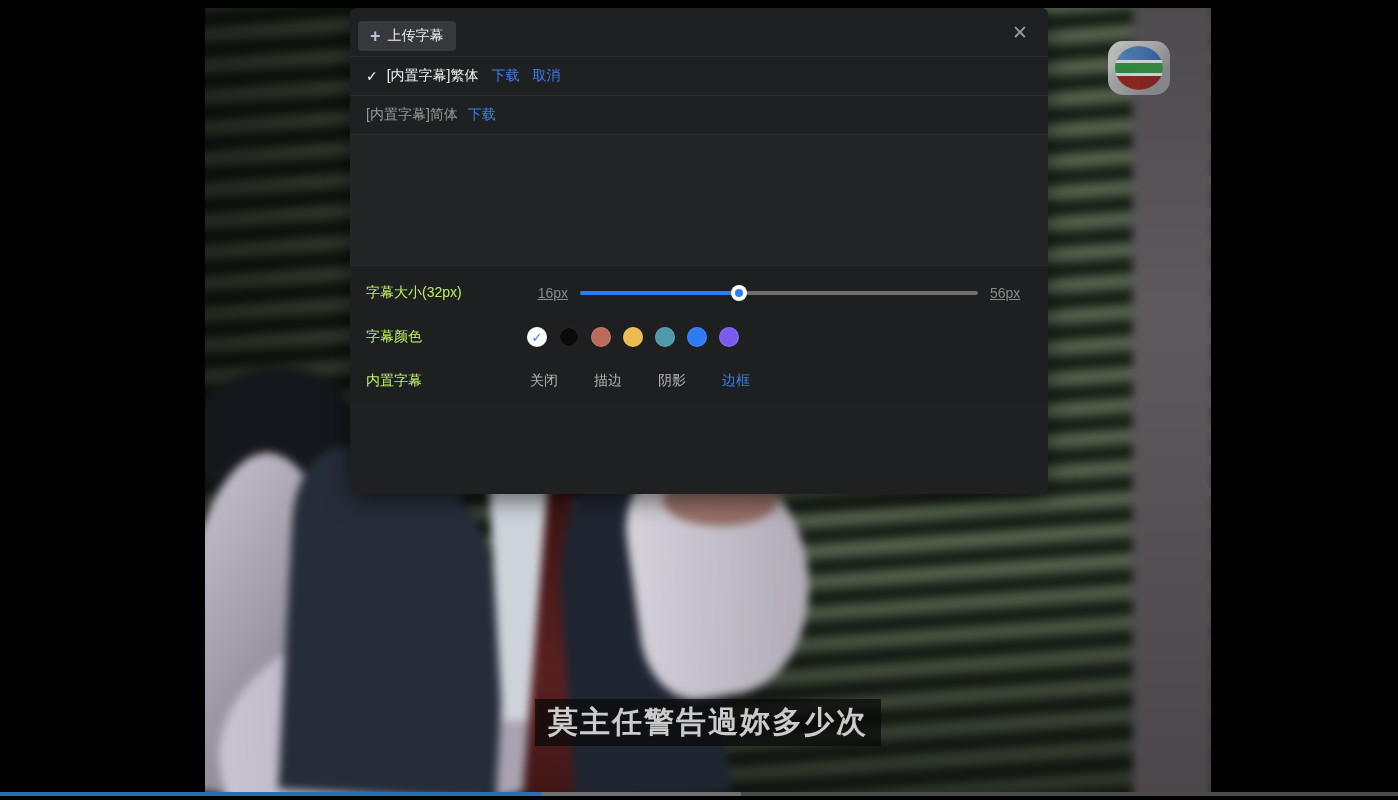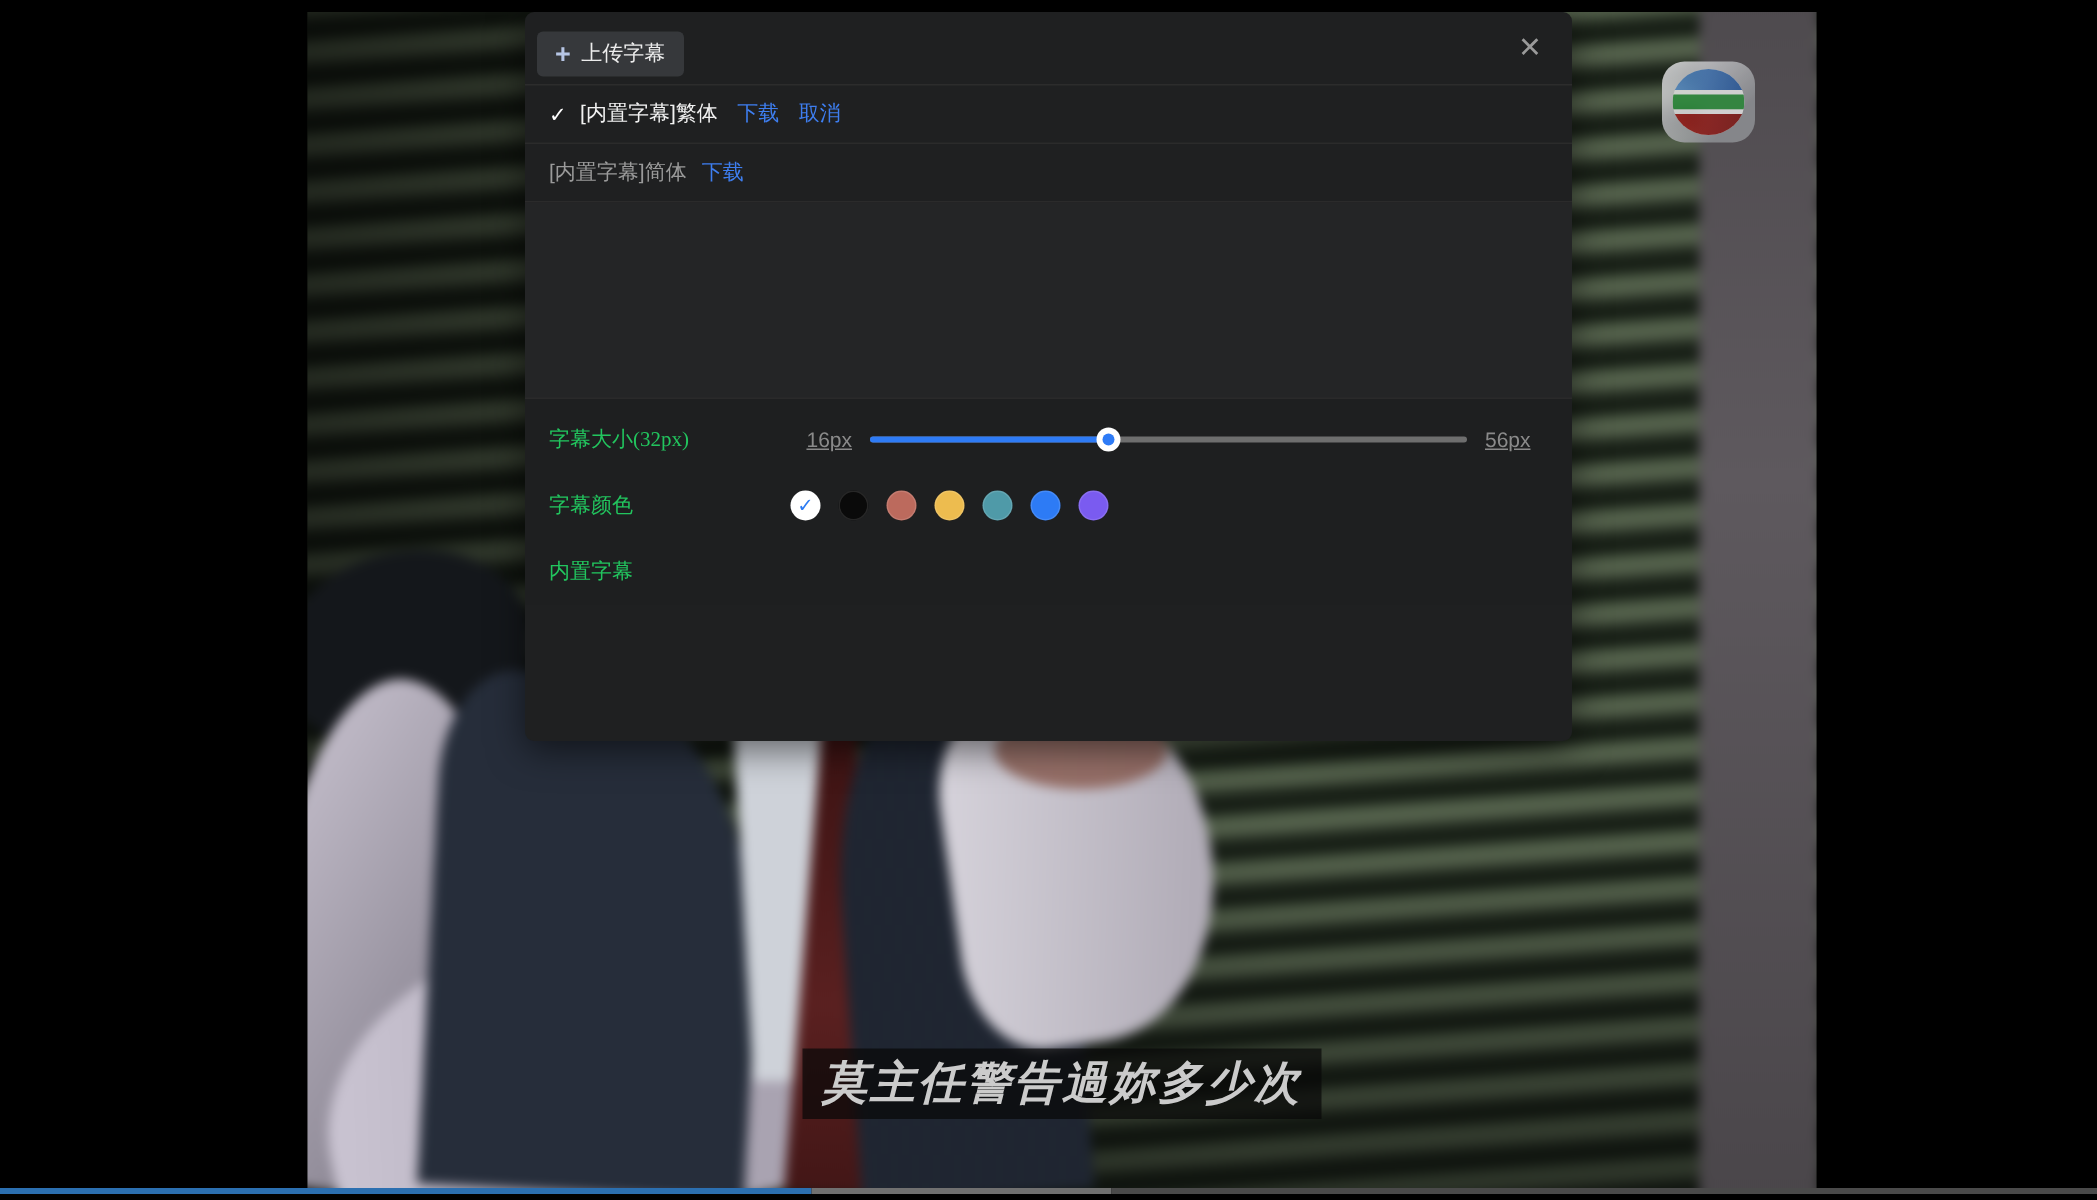--- a/index.html
+++ b/index.html
@@ -43,41 +43,41 @@
   .tvb-circle{width:48px;height:44px;border-radius:50%;overflow:hidden;background:#dcdcdc;
     display:flex;flex-direction:column;}
   .tvb-b{height:31%;background:linear-gradient(100deg,#5e93cc,#2d5d9e);}
   .tvb-g1,.tvb-g2{height:7%;background:#e6e6e6;}
   .tvb-gr{height:24%;background:#2f8f3f;}
   .tvb-r{flex:1;background:linear-gradient(100deg,#a62622,#7e1b18);}
 
   
   .sub{position:absolute;left:50%;bottom:46px;transform:translateX(-50%);
     background:rgba(8,8,8,.72);color:#cbcbcb;font-size:30px;font-weight:bold;
-    letter-spacing:2px;padding:3px 13px;white-space:nowrap;font-style:italic;}
+    letter-spacing:2px;padding:3px 13px;white-space:nowrap;}
 
   
   .panel{position:absolute;left:350px;top:8px;width:698px;height:486px;border-radius:6px;
     background:#1f2021;color:#ddd;box-shadow:0 6px 24px rgba(0,0,0,.55);overflow:hidden;}
   .p-header{position:relative;height:49px;border-bottom:1px solid #2c2c2c;}
   .upload-btn{position:absolute;left:8px;top:13px;height:30px;display:inline-flex;align-items:center;
     gap:7px;padding:0 12px;background:#36383b;border:none;border-radius:4px;color:#ececec;
     font-size:14px;cursor:pointer;}
   .plus{color:#b6c5e4;font-size:18px;line-height:1;font-weight:bold;}
   .close{position:absolute;right:20px;top:15px;color:#9a9a9a;font-size:19px;line-height:1;cursor:pointer;}
   .trk{display:flex;align-items:center;height:39px;padding:0 16px;border-bottom:1px solid #2b2b2b;font-size:14px;}
   .trk .chk{color:#fff;margin-right:9px;font-size:14px;}
   .trk .nm{font-weight:normal;color:#f2f2f2;}
   .trk.dim .nm{font-weight:normal;color:#9a9a9a;}
   .lnk{color:#3e7ef0;margin-left:13px;cursor:pointer;text-align:right;}
   .trk.dim .lnk{margin-left:10px;}
   .list-empty{height:131px;background:#242526;border-bottom:1px solid #2a2a2a;}
   .settings{padding-top:5px;background:#1e1f20;}
   .srow{display:flex;align-items:center;height:44px;padding-left:16px;font-size:14px;}
-  .srow .lab{width:156px;color:#22c55e;flex:none;font-family:Liberation Serif, serif;}
+  .srow .lab{width:156px;color:#bef264;flex:none;}
   .minmax{color:#8a8a8a;font-size:14px;text-decoration:underline;}
   .minlab{width:46px;text-align:right;margin-right:12px;flex:none;}
   .maxlab{margin-left:12px;}
   .track{position:relative;width:398px;height:4px;border-radius:2px;background:#6e6e6e;flex:none;}
   .fill{position:absolute;left:0;top:0;height:100%;border-radius:2px;background:#2e7bf6;}
   .thumb{position:absolute;top:50%;transform:translate(-50%,-50%);width:16px;height:16px;border-radius:50%;background:#fff;cursor:pointer;}
   .thumb::after{content:"";position:absolute;inset:4px;border-radius:50%;background:#2e7bf6;}
   .swatches{display:flex;gap:12px;margin-left:5px;}
   .sw{width:20px;height:20px;border-radius:50%;box-shadow:inset 0 0 0 1px rgba(255,255,255,.12);
     display:flex;align-items:center;justify-content:center;cursor:pointer;}
@@ -166,20 +166,26 @@
           <span class="sw" style="background-color: rgb(188, 106, 93);"></span>
           <span class="sw" style="background-color: rgb(237, 188, 79);"></span>
           <span class="sw" style="background-color: rgb(79, 154, 168);"></span>
           <span class="sw" style="background-color: rgb(45, 123, 245);"></span>
           <span class="sw" style="background-color: rgb(122, 91, 240);"></span>
         </div>
       </div>
 
       <div class="srow">
         <span class="lab">内置字幕</span>
+        <div class="opts">
+          <span class="opt">关闭</span>
+          <span class="opt">描边</span>
+          <span class="opt">阴影</span>
+          <span class="opt sel">边框</span>
+        </div>
       </div>
 
 
     </div>
   </div>
 
   <div class="progress">
     <span class="pseg" style="width: 38.7%; background-color: rgb(43, 111, 176);"></span>
     <span class="pseg" style="width: 14.3%; background-color: rgb(112, 112, 112);"></span>
     <span class="pseg" style="width: 47%; background-color: rgb(74, 74, 74);"></span>

